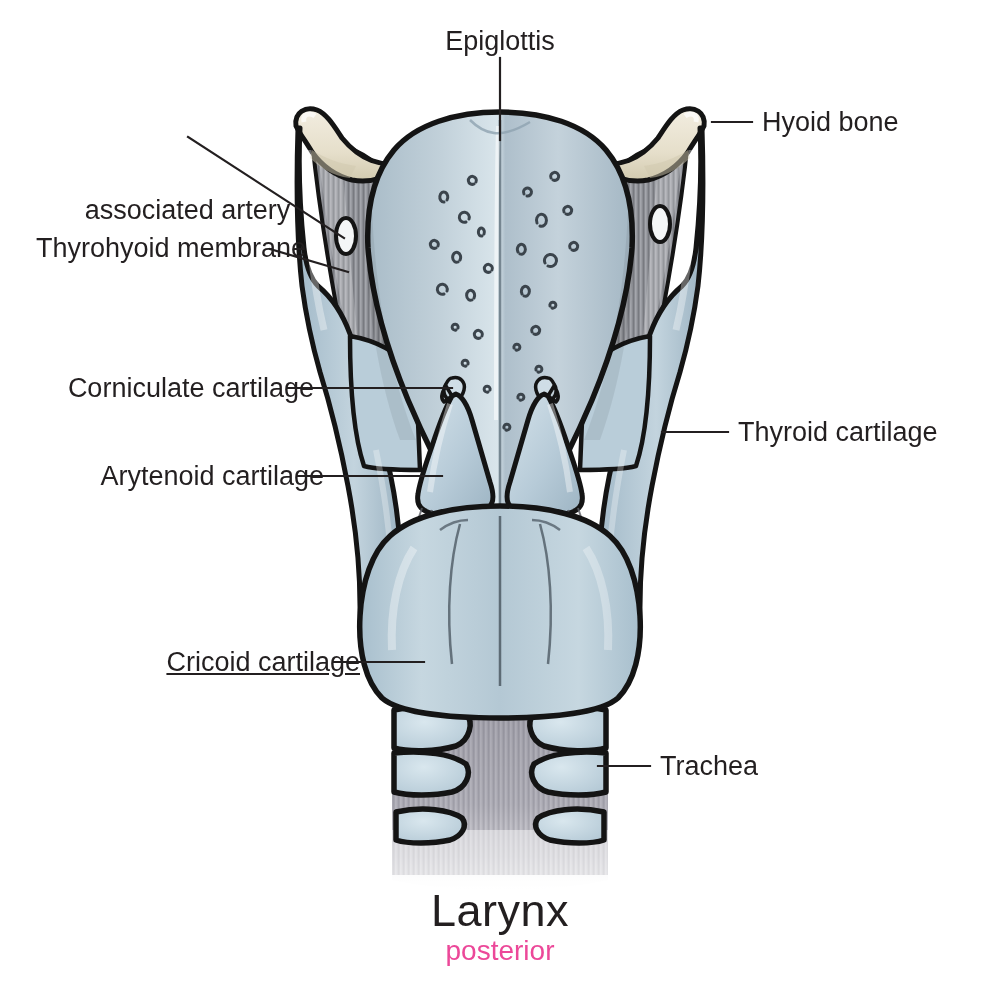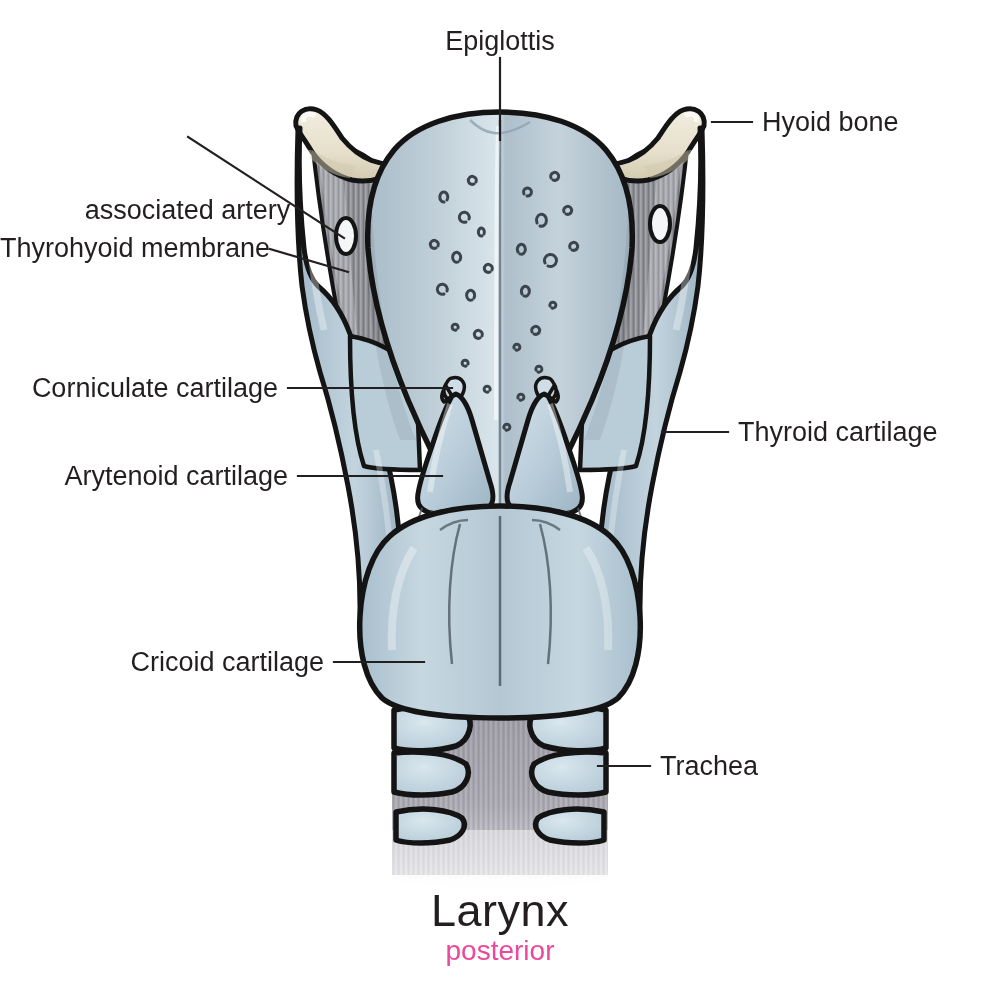--- a/index.html
+++ b/index.html
@@ -23,21 +23,21 @@
     height: 1000px;
   }
   .lbl {
     position: absolute;
     font-family: "Liberation Sans", sans-serif;
     font-size: 27px;
     line-height: 28px;
     color: #231f20;
     white-space: pre;
   }
-  .lbl.right { text-align: right; }
+  .lbl.right { text-align: right; padding-left: 36px; }
   .lbl.left  { text-align: left; }
   .lbl.center{ text-align: center; }
 
   #title-main {
     position: absolute;
     left: 0;
     top: 885px;
     width: 1000px;
     text-align: center;
     font-size: 45px;
@@ -389,18 +389,18 @@
 <div class="lbl left" style="left:762px; top:108px;">Hyoid bone</div>
 
 <div class="lbl right" style="left:0px; top:234px; width:262px;">Thyrohyoid membrane</div>
 
 <div class="lbl right" style="left:0px; top:374px; width:278px;">Corniculate cartilage</div>
 
 <div class="lbl right" style="left:0px; top:462px; width:288px;">Arytenoid cartilage</div>
 
 <div class="lbl left" style="left:738px; top:418px;">Thyroid cartilage</div>
 
-<div class="lbl right" style="left:0px; top:648px; width:324px;">Cricoid cartilage</div>
+<div class="lbl right" style="left:0px; top:648px; width:324px;text-decoration:underline;">Cricoid cartilage</div>
 
 <div class="lbl left" style="left:660px; top:752px;">Trachea</div>
 
 <div id="title-main">Larynx</div>
 <div id="title-sub">posterior</div>
 
 </body></html>

